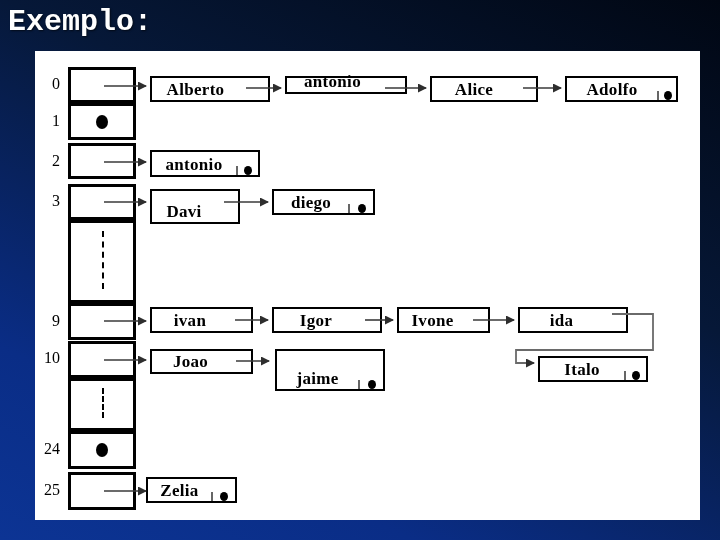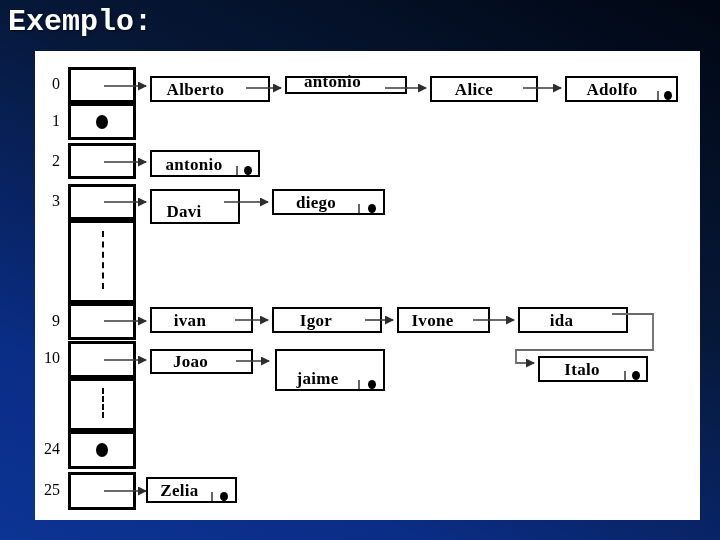--- a/index.html
+++ b/index.html
@@ -98,21 +98,21 @@
     <span class="nlabel">antonio</span>
     <span class="nptr" style="width:20px">
         <span class="pdot"></span>
       </span>
   </div>
 
   <div class="node" style="left:150px;top:189px;width:90px;height:35px">
     <span class="nlabel">Davi</span>
     <span class="nptr" style="width:20px"></span>
   </div>
-  <div class="node" style="left:272px;top:189px;width:113px;height:26px">
+  <div class="node" style="left:272px;top:189px;width:103px;height:26px">
     <span class="nlabel">diego</span>
     <span class="nptr" style="width:23px">
         <span class="pdot"></span>
       </span>
   </div>
 
   <div class="node" style="left:150px;top:307px;width:103px;height:26px">
     <span class="nlabel">ivan</span>
     <span class="nptr" style="width:21px"></span>
   </div>

